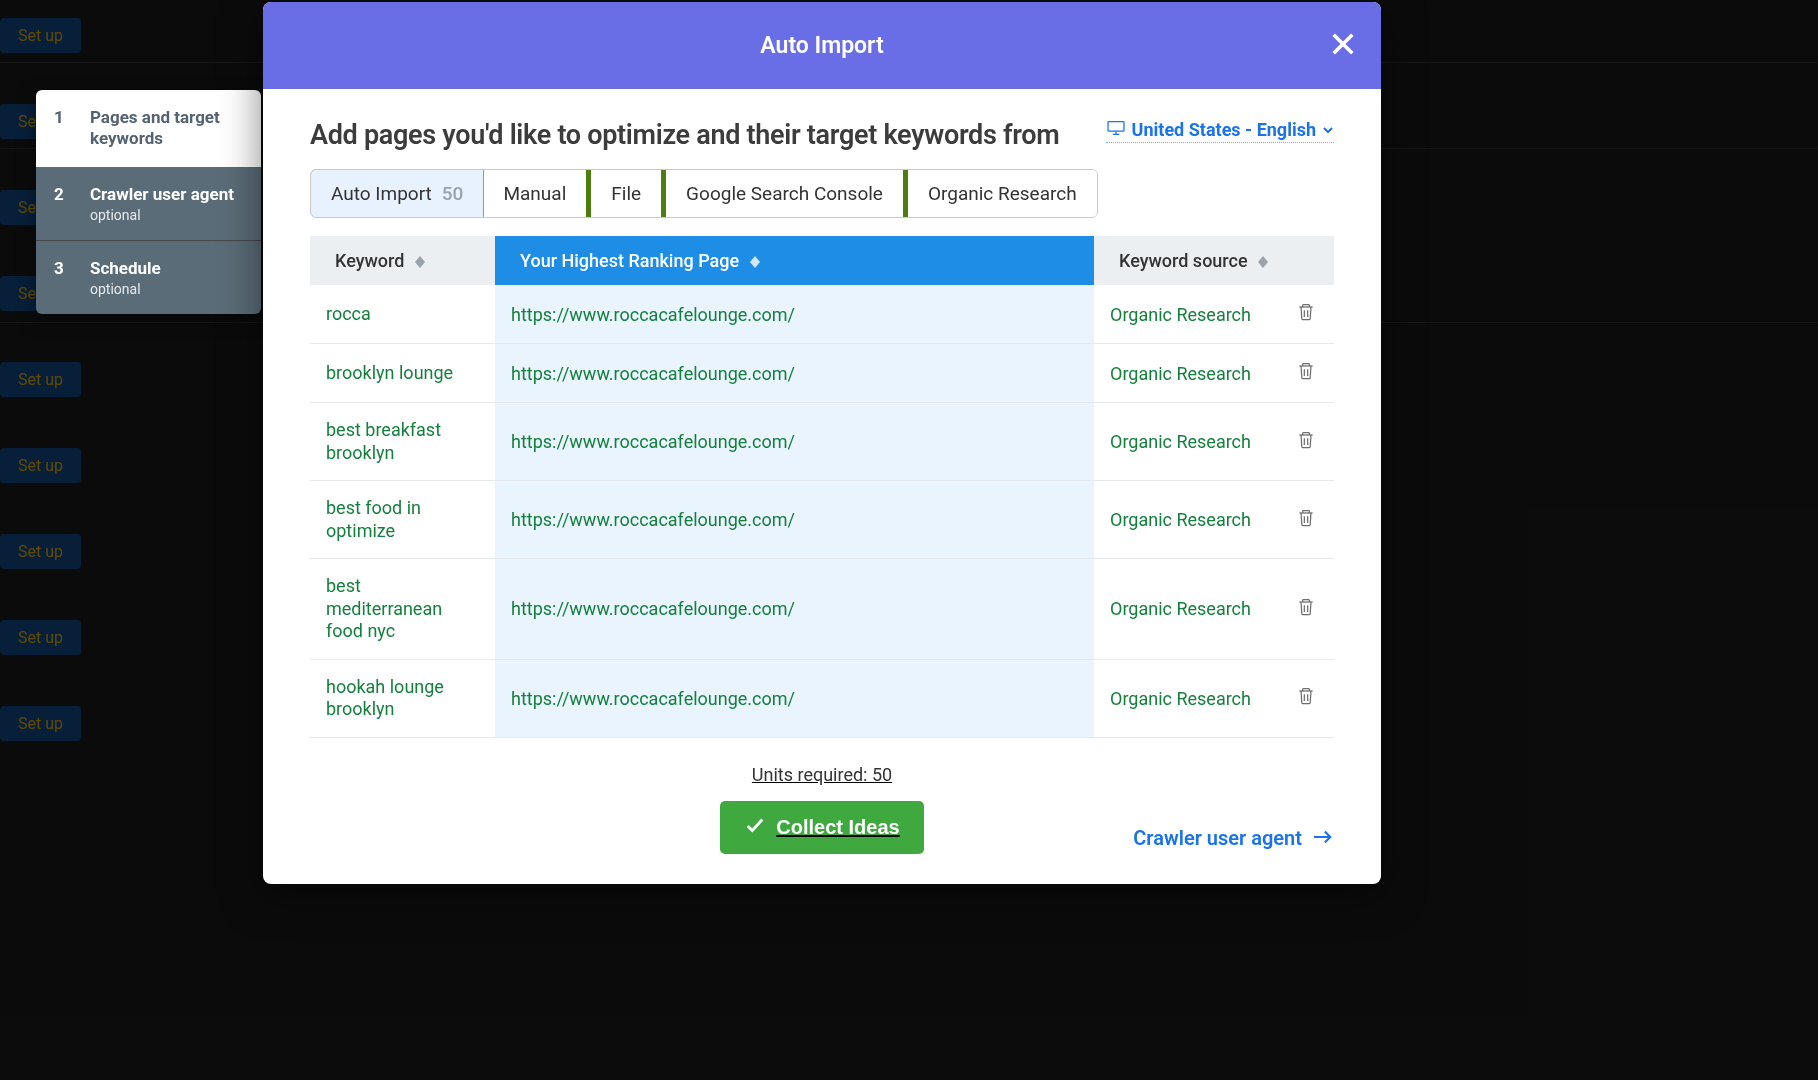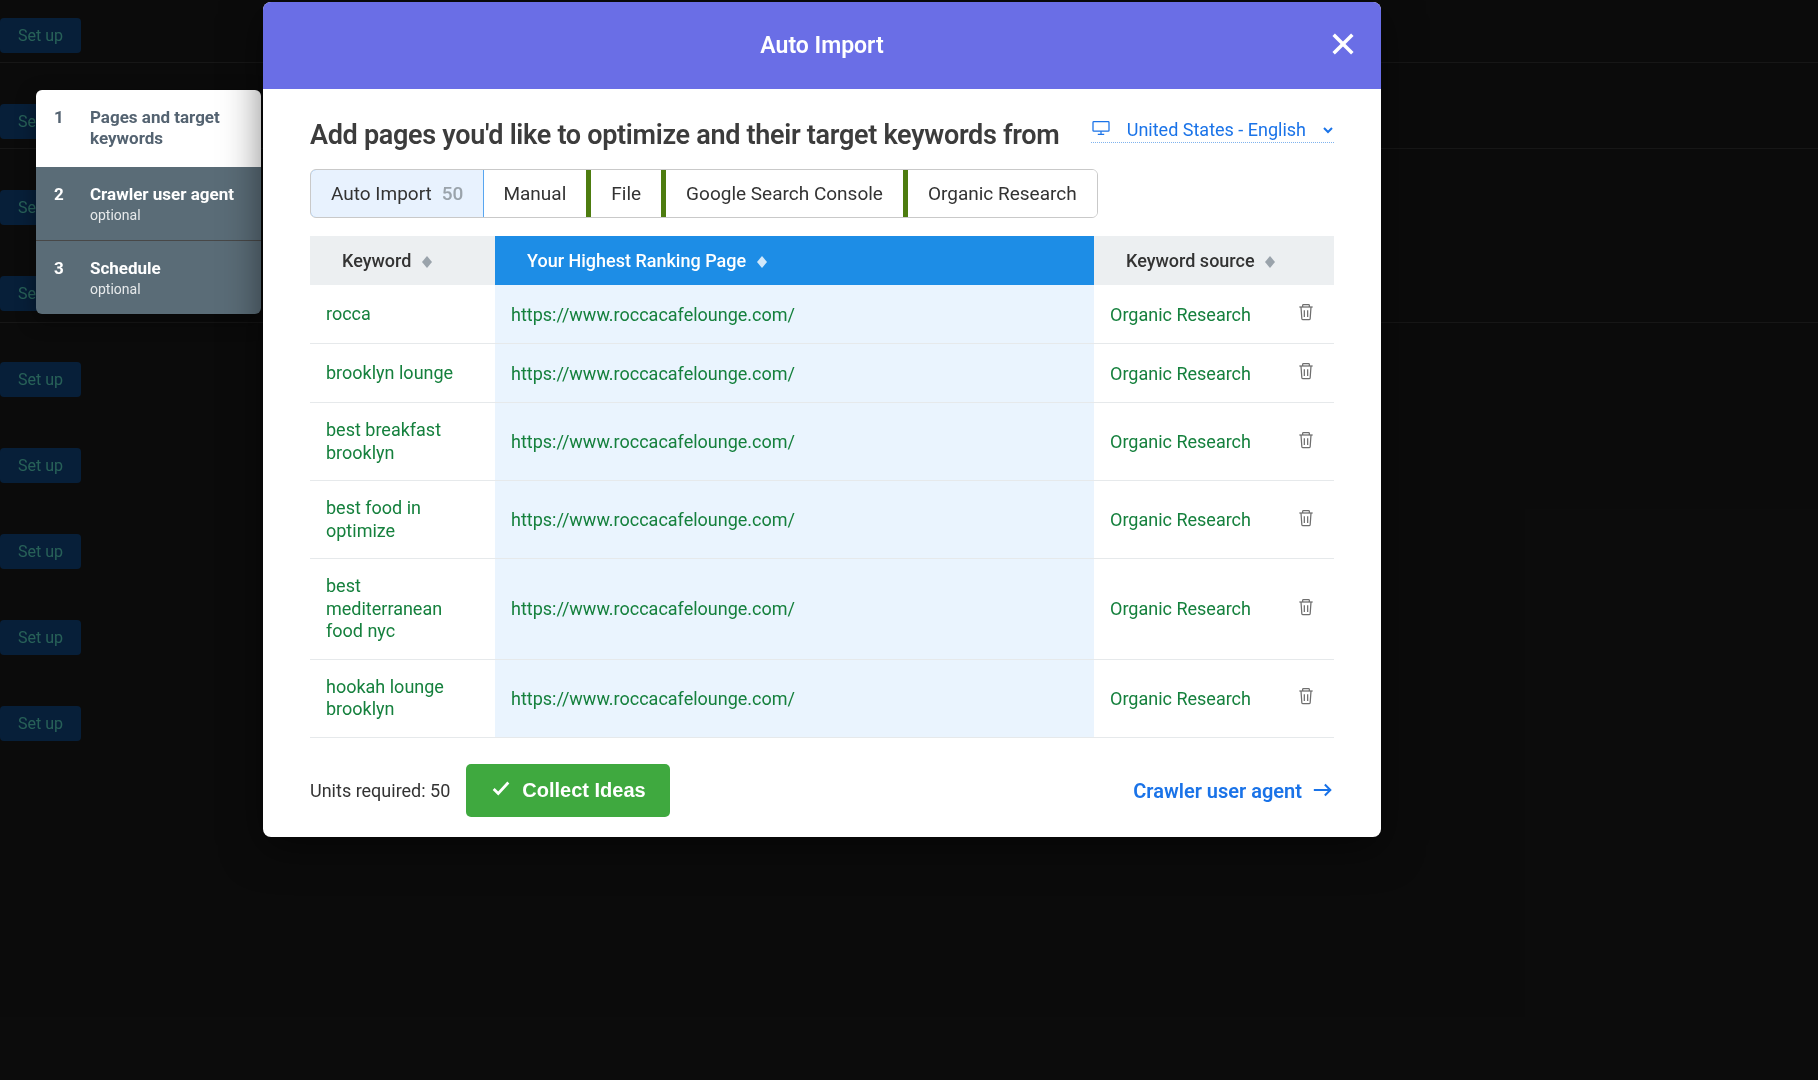--- a/index.html
+++ b/index.html
@@ -1,20 +1,20 @@
 <!DOCTYPE html>
 <html><head>
 <meta charset="utf-8">
 <style>
   * { box-sizing: border-box; margin: 0; padding: 0; }
   html, body { width: 1818px; height: 1080px; font-family: -apple-system, BlinkMacSystemFont, "Segoe UI", Roboto, Arial, sans-serif; overflow: hidden; background: #1a1a1a; }
   
   
   .bg-page { position: absolute; inset: 0; background: #1a1a1a; }
-  .bg-btn { position: absolute; left: 0; background: #0f4a8a; color: #5eead4; font-size: 16px; padding: 8px 18px; border-radius: 4px; opacity: 0.9; }
+  .bg-btn { position: absolute; left: 0; background: #0f4a8a; color: #eab308; font-size: 16px; padding: 8px 18px; border-radius: 4px; opacity: 0.9; }
   .bg-hr { position: absolute; left: 0; right: 0; height: 1px; background: #333; }
   
   .overlay { position: absolute; inset: 0; background: rgba(0,0,0,0.55); }
   
   
   .steps { position: absolute; left: 36px; top: 90px; width: 225px; border-radius: 6px; overflow: hidden; box-shadow: 0 6px 20px rgba(0,0,0,0.4); }
   .step { display: flex; padding: 17px 18px 17px 18px; gap: 18px; }
   .step.active { background: #ffffff; color: #546371; }
   .step.inactive { background: #5a6c77; color: #ffffff; }
   .step-num { font-weight: 700; font-size: 17px; width: 18px; flex-shrink: 0; }
@@ -27,52 +27,52 @@
   .modal { position: absolute; left: 263px; top: 2px; width: 1118px; background: #fff; border-radius: 8px; box-shadow: 0 10px 40px rgba(0,0,0,0.5); overflow: hidden; display: flex; flex-direction: column; }
   .modal-header { background: #6a6ee6; color: #fff; height: 87px; display: flex; align-items: center; justify-content: center; position: relative; }
   .modal-title { font-size: 23px; font-weight: 600; }
   .modal-close { position: absolute; right: 24px; top: 50%; transform: translateY(-50%); cursor: pointer; }
   .modal-close svg { width: 28px; height: 28px; stroke: #fff; stroke-width: 3; }
   
   .modal-body { padding: 30px 47px 0 47px; }
   
   .heading-row { display: flex; justify-content: space-between; align-items: flex-start; margin-bottom: 18px; }
   .heading { font-size: 27px; font-weight: 600; color: #3c3c3c; letter-spacing: -0.3px; }
-  .locale { color: #1a73e8; font-size: 18px; display: inline-flex; align-items: center; gap: 16px; border-bottom: 1px dotted #7fb3ee; padding-bottom: 2px; cursor: pointer; }
+  .locale { color: #1a73e8; font-size: 18px; display: inline-flex; align-items: center; gap: 6px; border-bottom: 1px dotted #7fb3ee; padding-bottom: 2px; cursor: pointer; font-weight: bold; }
   .locale svg.monitor { width: 20px; height: 16px; stroke: #1a73e8; fill: none; stroke-width: 1.6; }
   .locale svg.chev { width: 12px; height: 12px; stroke: #1a73e8; fill: none; stroke-width: 2; }
   
   .tabs { display: flex; border: 1px solid #c9c9c9; border-radius: 6px; overflow: hidden; width: fit-content; margin-bottom: 18px; }
   .tab { padding: 12px 20px; font-size: 19px; color: #333; border-right: 5px solid #4d7c0f; cursor: pointer; display: flex; align-items: center; gap: 10px; background: #fff; }
   .tab:last-child { border-right: none; }
   .tab.selected { background: #e8f2fe; border: 1px solid #58a6f0; margin: -1px; border-radius: 6px 0 0 6px; position: relative; z-index: 1; }
   .tab .count { color: #9aa3ab; font-weight: 500; }
   
   
   .tbl { width: 100%; border-collapse: collapse; }
-  .tbl thead th { text-align: left; font-size: 18px; font-weight: 500; padding: 14px 32px; }
+  .tbl thead th { text-align: left; font-size: 18px; font-weight: 500; padding: 14px 25px; }
   .th-kw { background: #eceff1; color: #333; width: 185px; }
   .th-page { background: #1d8de6; color: #fff; }
   .th-src { background: #eceff1; color: #333; width: 240px; }
   .sort { display: inline-flex; flex-direction: column; margin-left: 6px; vertical-align: middle; line-height: 0; }
   .sort svg { width: 10px; height: 6px; }
   .sort.dark svg { fill: #9aa3ab; }
   .sort.light svg { fill: rgba(255,255,255,0.8); }
   
   .tbl tbody tr { border-bottom: 1px solid #e6e9eb; }
   .tbl tbody td { padding: 16px 16px; font-size: 18px; color: #15803d; vertical-align: middle; }
   .td-kw { width: 185px; word-break: break-word; line-height: 1.25; }
   .td-page { background: #eaf4fe; }
   .td-src { width: 170px; white-space: nowrap; }
   .td-del { width: 50px; text-align: center; }
   .trash { cursor: pointer; }
   .trash svg { width: 20px; height: 22px; stroke: #6e6e6e; fill: none; stroke-width: 1.5; }
   
   
-  .modal-footer { padding: 26px 47px 20px 47px; display: flex; flex-direction: row; align-items: center; gap: 16px; position: relative; }
+  .modal-footer { padding: 26px 47px 30px 47px; display: flex; flex-direction: column; align-items: center; gap: 16px; position: relative; text-decoration: underline; }
   .units { font-size: 18px; color: #333; }
   .collect-btn { background: #3fa93f; color: #fff; border: none; border-radius: 5px; padding: 13px 24px; font-size: 20px; font-weight: 600; display: inline-flex; align-items: center; gap: 10px; cursor: pointer; justify-content: space-between; }
   .collect-btn svg { width: 22px; height: 22px; stroke: #fff; fill: none; stroke-width: 3; }
   .next-link { position: absolute; right: 47px; bottom: 34px; color: #1a73e8; font-size: 20px; font-weight: 600; display: inline-flex; align-items: center; gap: 10px; cursor: pointer; }
   .next-link svg { width: 22px; height: 16px; stroke: #1a73e8; fill: none; stroke-width: 2.2; }
 </style>
 </head>
 <body>
 
 <div class="bg-page">

